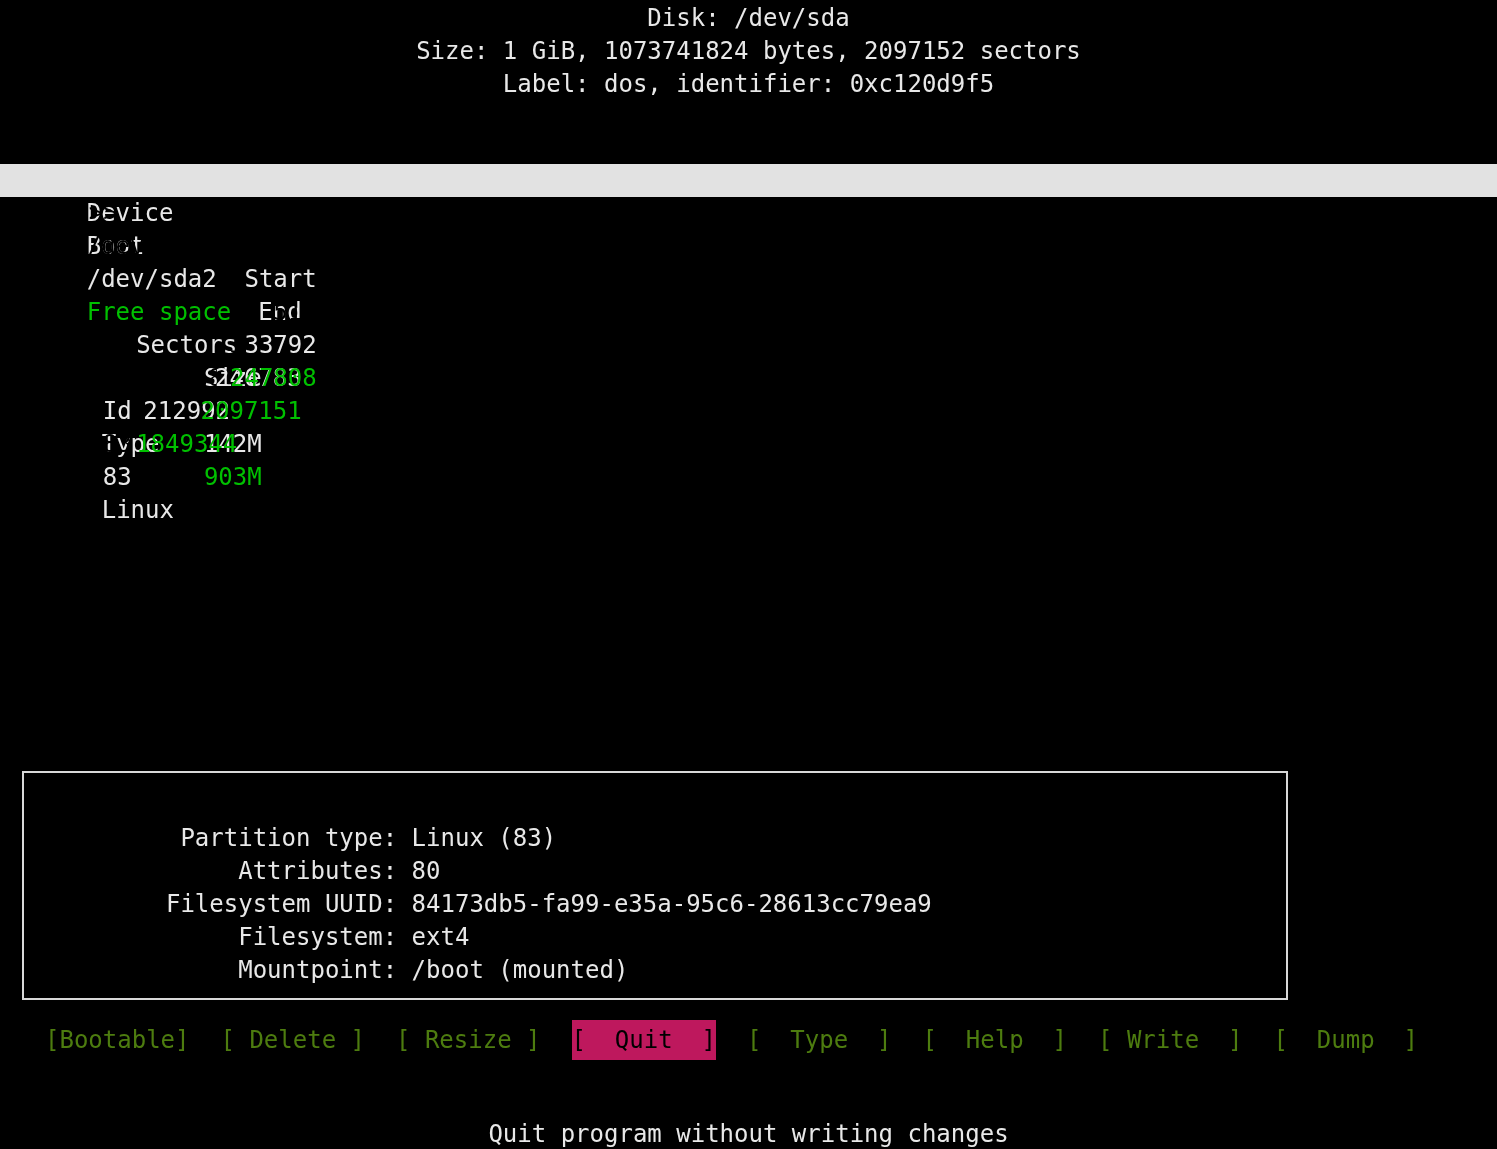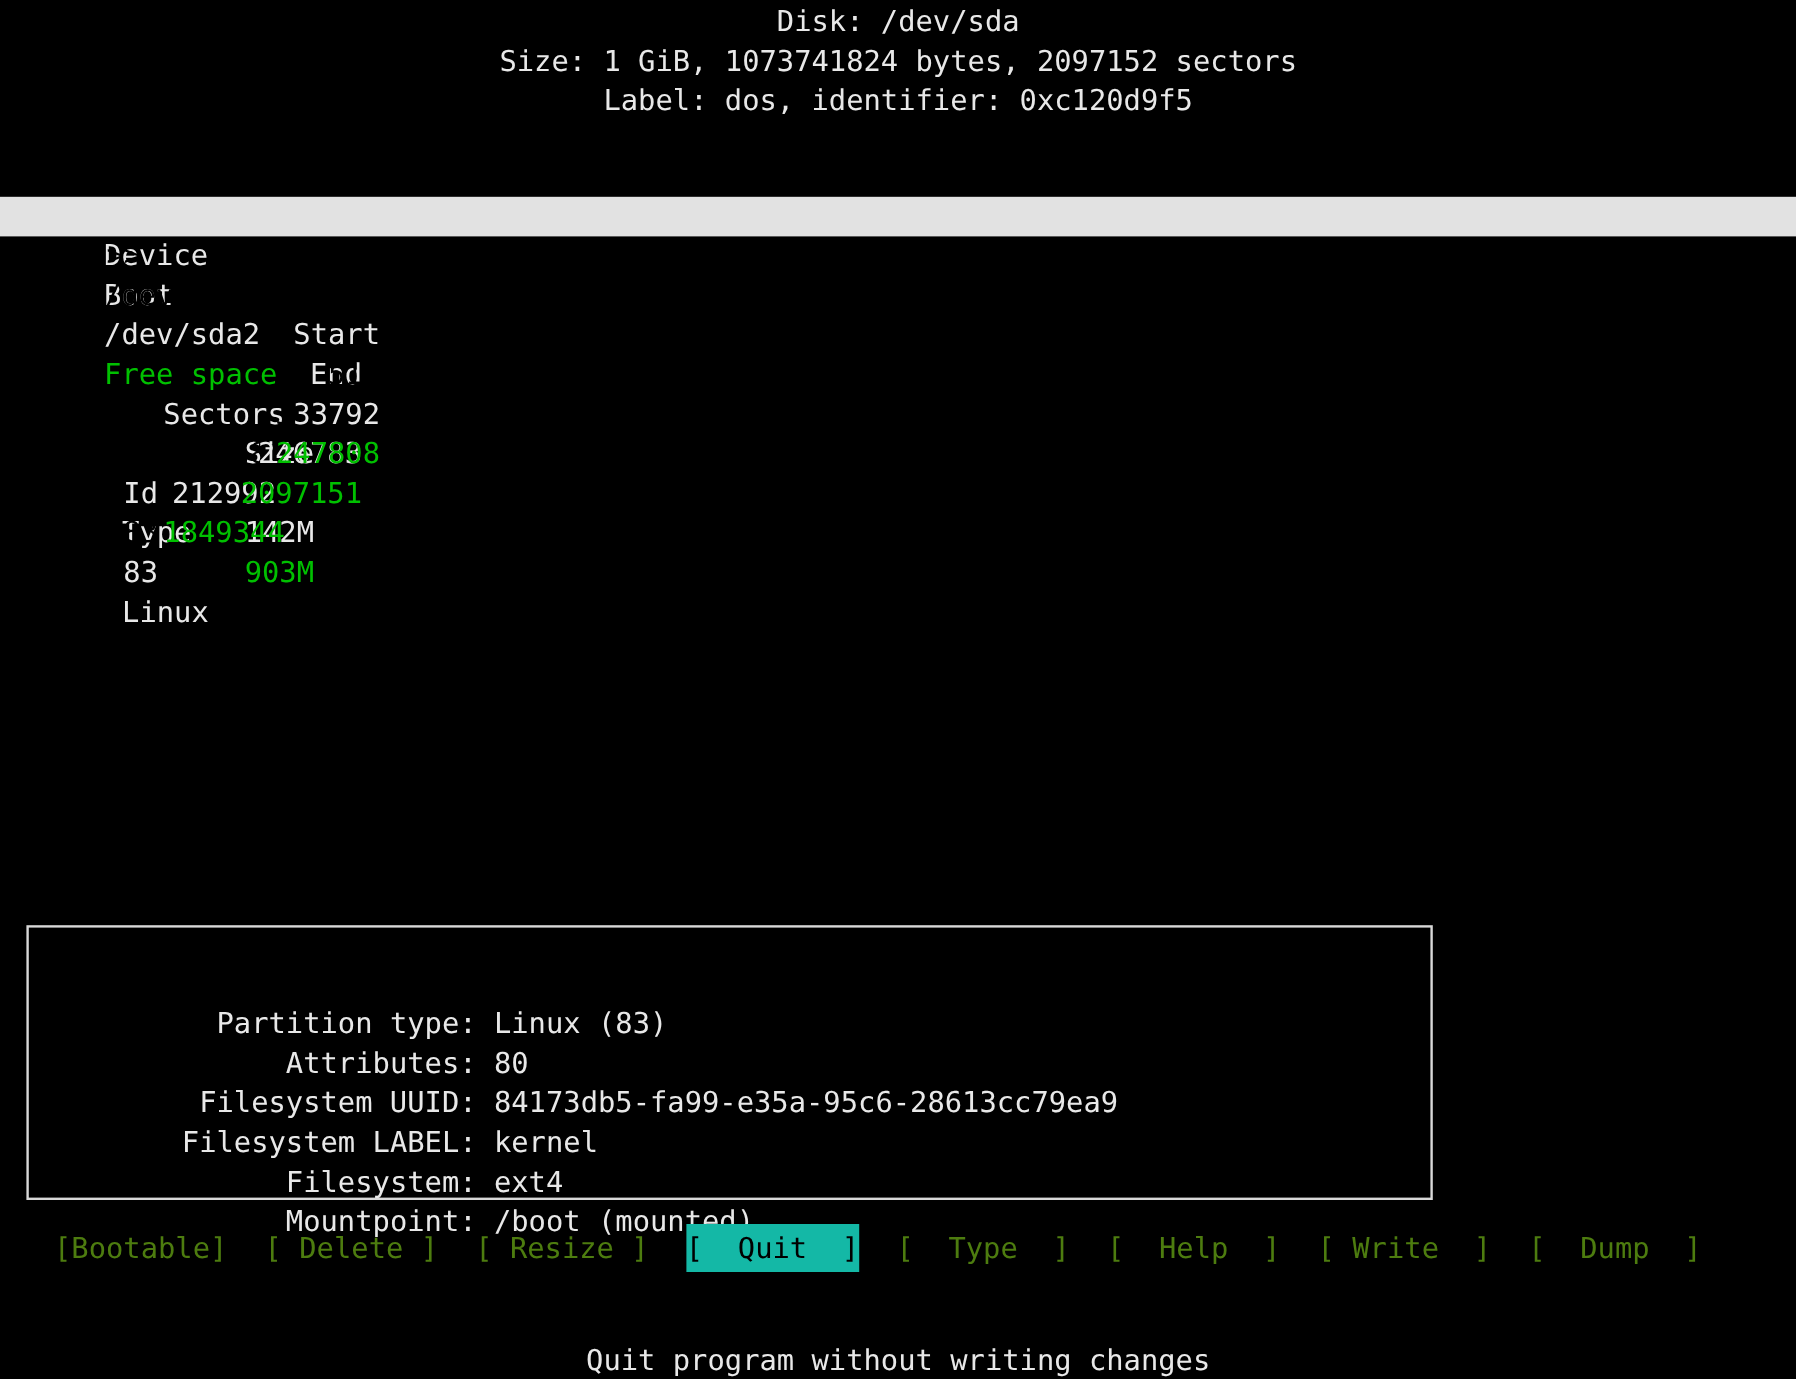--- a/index.html
+++ b/index.html
@@ -65,25 +65,25 @@
   .c-sectors{ width: 200px; text-align: center; }
   .c-size   { width: 175px; text-align: right; }
   .c-id     { width: 45px;  text-align: right; }
   .c-type   { width: 200px; text-align: left; padding-left: 15px; box-sizing: border-box; }
 
   
   .detailbox {
     position: absolute;
     left: 22px;
     top: 771px;
-    width: 1172px;
+    width: 1266px;
     height: 229px;
     border: 2px solid #d8d8d8;
     box-sizing: border-box;
-    padding-top: 31px;
+    padding-top: 16px;
   }
   .detail-line {
     white-space: pre;
     height: 33px;
     line-height: 33px;
   }
   .detail-label {
     display: inline-block;
     width: 272px;
     text-align: right;
@@ -106,21 +106,21 @@
   .btn {
     display: inline-block;
     white-space: pre;
     padding: 0;
     color: #4d7c0f;
     line-height: 40px;
     height: 40px;
     vertical-align: top;
   }
   .btn.active {
-    background: #14b8a6;
+    background: #be185d;
     color: #000000;
   }
   .btn-gap { display: inline-block; width: 31px; height: 40px; vertical-align: top; }
   .bar-lead { display: inline-block; width: 45px; height: 40px; vertical-align: top; }
 
   
   .statusline {
     position: absolute;
     left: 0;
     top: 1118px;
@@ -200,23 +200,20 @@
     </div>
 
     <div class="detail-line">
       <span class="detail-label">Attributes</span><span class="detail-sep">: </span><span class="detail-value">80</span>
     </div>
 
     <div class="detail-line">
       <span class="detail-label">Filesystem UUID</span><span class="detail-sep">: </span><span class="detail-value">84173db5-fa99-e35a-95c6-28613cc79ea9</span>
     </div>
 
-    <div class="detail-line">
-      <span class="detail-label">Filesystem LABEL</span><span class="detail-sep">: </span><span class="detail-value">kernel</span>
-    </div>
 
     <div class="detail-line">
       <span class="detail-label">Filesystem</span><span class="detail-sep">: </span><span class="detail-value">ext4</span>
     </div>
 
     <div class="detail-line">
       <span class="detail-label">Mountpoint</span><span class="detail-sep">: </span><span class="detail-value">/boot (mounted)</span>
     </div>
 
   </div>

